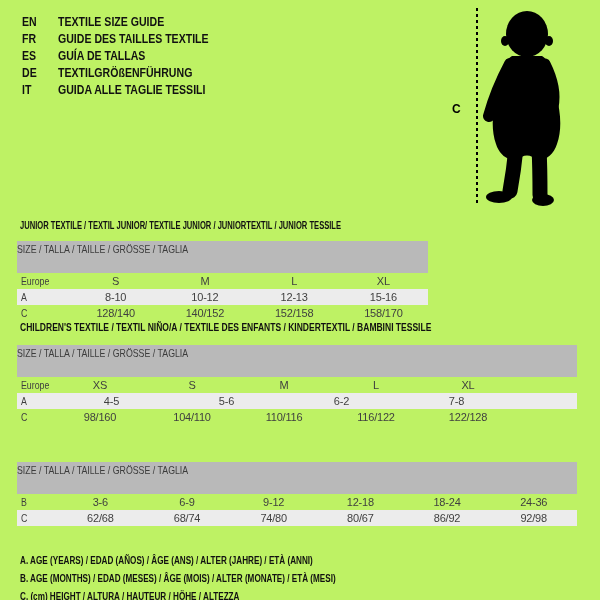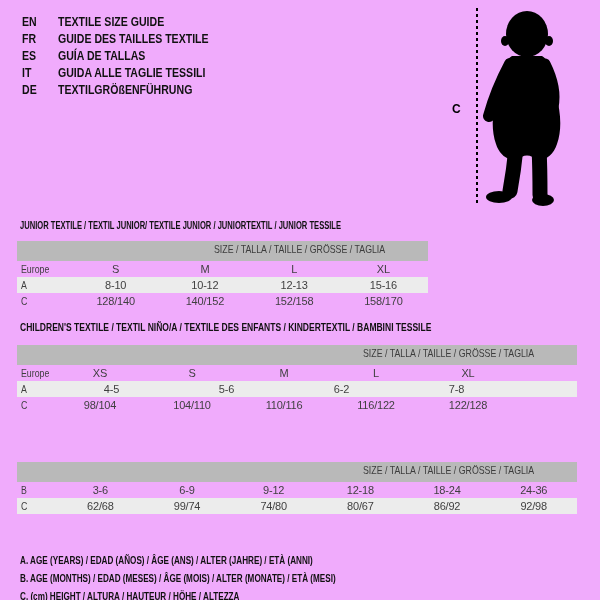--- a/index.html
+++ b/index.html
@@ -5,21 +5,21 @@
   :root{
     --bar:#b9b9b9;
     --stripe:#ececec;
     --cell:#3f3f3f;
     --title:#111111;
     --sil:#000000;
   }
   *{margin:0;padding:0;box-sizing:border-box;}
   html,body{background:#ffffff;}
   body{font-family:"Liberation Sans", sans-serif;}
-  .page{position:relative;width:600px;height:600px;background:#f0abfc;overflow:hidden;}
+  .page{position:relative;width:600px;height:600px;background:#bef264;overflow:hidden;}
 
   
   .cx66{display:inline-block;transform:scaleX(.66);transform-origin:0 50%;white-space:nowrap;}
   .cx74{display:inline-block;transform:scaleX(.74);transform-origin:0 50%;white-space:nowrap;}
   .cx80{display:inline-block;transform:scaleX(.80);transform-origin:0 50%;white-space:nowrap;}
   .cx88{display:inline-block;transform:scaleX(.88);transform-origin:0 50%;white-space:nowrap;}
 
   
   .langs{position:absolute;left:22px;top:14px;}
   .lang-row{display:flex;height:17px;line-height:17px;font-size:12px;font-weight:bold;color:var(--title);}
@@ -27,21 +27,21 @@
 
   
   .height-line{position:absolute;left:476px;top:8px;width:2px;height:198px;
     background:repeating-linear-gradient(to bottom,#000 0 3px,transparent 3px 6px);}
   .height-label{position:absolute;left:452px;top:102px;font-size:12px;font-weight:bold;color:#000;}
   .baby{position:absolute;left:482px;top:8px;}
 
   
   .tbl-title{position:absolute;left:20px;font-size:11.5px;font-weight:bold;color:var(--title);line-height:16px;}
   .tbl{position:absolute;left:17px;font-size:11px;color:var(--cell);}
-  .size-bar{height:20px;line-height:16px;background:var(--bar);padding-left:5px;font-size:11px;color:#3c3c3c;text-align:right;}
+  .size-bar{height:32px;line-height:16px;background:var(--bar);font-size:11px;color:#3c3c3c;}
   .row{display:flex;height:16px;line-height:16px;}
   .row.stripe{background:var(--stripe);}
   .lbl{padding-left:4px;}
   .cell{flex:1;text-align:center;letter-spacing:-0.2px;}
   .t1{width:411px;}  .t1 .lbl{width:54px;}
   .t2{width:560px;}  .t2 .lbl{width:37px;}  .t2 .endpad{width:63px;}
   .t3{width:560px;}  .t3 .lbl{width:40px;}
 
   
   .legend{position:absolute;left:20px;top:551px;}
@@ -59,26 +59,26 @@
     </div>
     <div class="lang-row">
       <span class="lang-code"><span class="cx88">FR</span></span>
       <span class="cx88">GUIDE DES TAILLES TEXTILE</span>
     </div>
     <div class="lang-row">
       <span class="lang-code"><span class="cx88">ES</span></span>
       <span class="cx88">GUÍA DE TALLAS</span>
     </div>
     <div class="lang-row">
+      <span class="lang-code"><span class="cx88">DE</span></span>
+      <span class="cx88">TEXTILGRÖßENFÜHRUNG</span>
+    </div>
+    <div class="lang-row">
       <span class="lang-code"><span class="cx88">IT</span></span>
       <span class="cx88">GUIDA ALLE TAGLIE TESSILI</span>
-    </div>
-    <div class="lang-row">
-      <span class="lang-code"><span class="cx88">DE</span></span>
-      <span class="cx88">TEXTILGRÖßENFÜHRUNG</span>
     </div>
   </div>
 
   <div class="height-line"></div>
   <div class="height-label">C</div>
   <svg class="baby" viewBox="0 0 92 198" width="92" height="198" aria-hidden="true">
     <g fill="var(--sil)" stroke="var(--sil)">
       <ellipse cx="45" cy="26" rx="21" ry="23" stroke="none"></ellipse>
       <ellipse cx="23" cy="33" rx="4" ry="5" stroke="none"></ellipse>
       <ellipse cx="67" cy="33" rx="4" ry="5" stroke="none"></ellipse>
@@ -141,21 +141,21 @@
     <div class="row stripe">
       <div class="lbl"><span class="cx80">A</span></div>
       <div class="cell">4-5</div>
       <div class="cell">5-6</div>
       <div class="cell">6-2</div>
       <div class="cell">7-8</div>
       <div class="endpad"></div>
     </div>
     <div class="row">
       <div class="lbl"><span class="cx80">C</span></div>
-      <div class="cell">98/104</div>
+      <div class="cell">98/160</div>
       <div class="cell">104/110</div>
       <div class="cell">110/116</div>
       <div class="cell">116/122</div>
       <div class="cell">122/128</div>
       <div class="endpad"></div>
     </div>
   </div>
 
   <div class="tbl t3" style="top:462px">
     <div class="size-bar">
@@ -166,21 +166,21 @@
       <div class="cell">3-6</div>
       <div class="cell">6-9</div>
       <div class="cell">9-12</div>
       <div class="cell">12-18</div>
       <div class="cell">18-24</div>
       <div class="cell">24-36</div>
     </div>
     <div class="row stripe">
       <div class="lbl"><span class="cx80">C</span></div>
       <div class="cell">62/68</div>
-      <div class="cell">99/74</div>
+      <div class="cell">68/74</div>
       <div class="cell">74/80</div>
       <div class="cell">80/67</div>
       <div class="cell">86/92</div>
       <div class="cell">92/98</div>
     </div>
   </div>
 
   <div class="legend">
     <div class="legend-row">
       <span class="cx74">A. AGE (YEARS) / EDAD (AÑOS) / ÂGE (ANS) / ALTER (JAHRE) / ETÀ (ANNI)</span>

